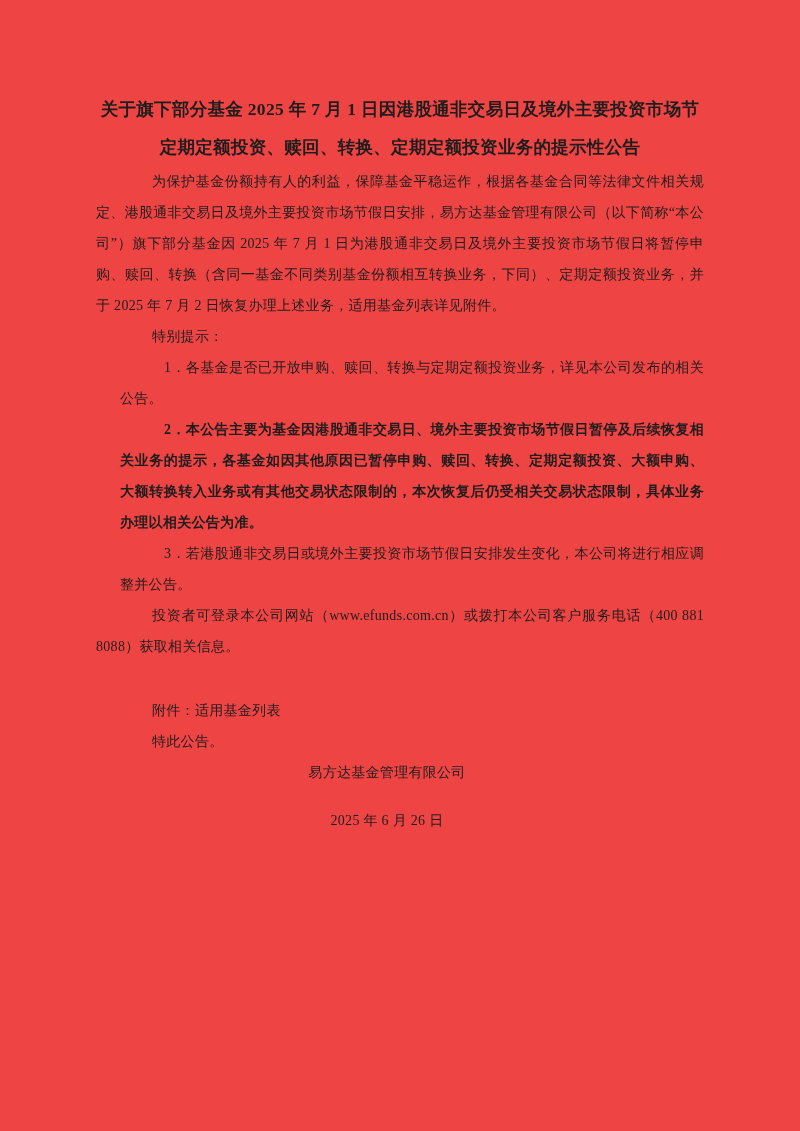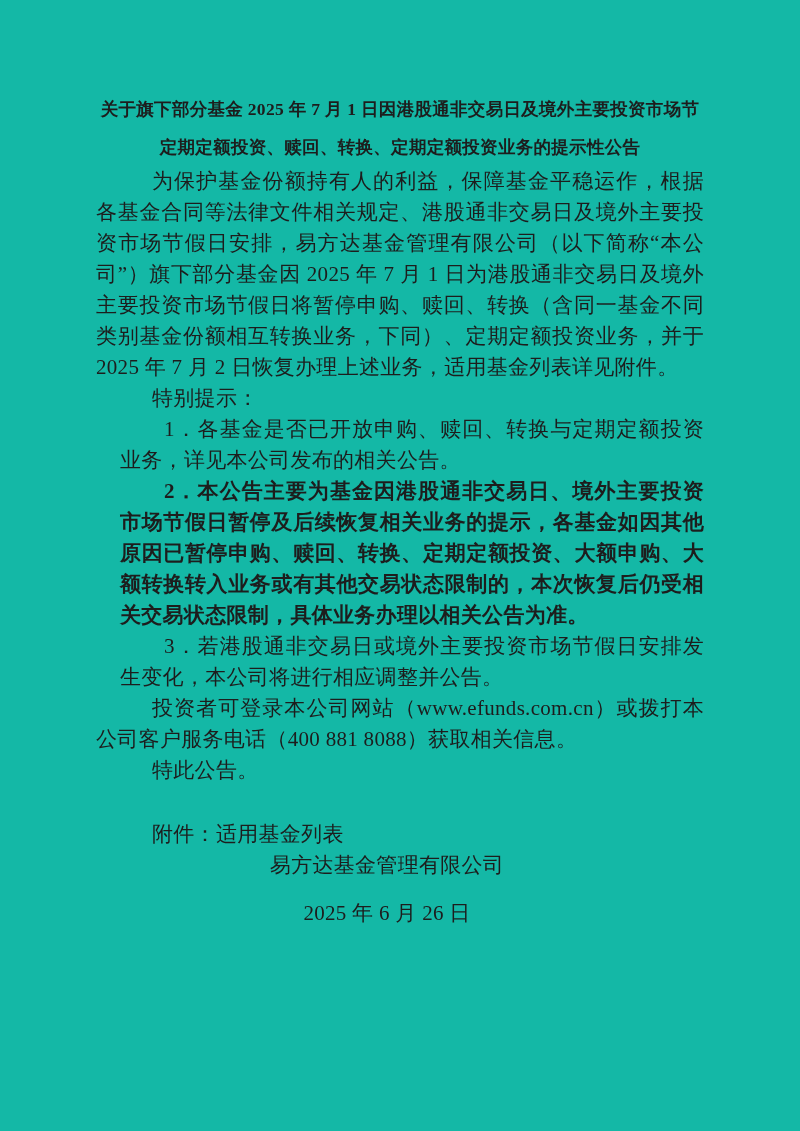--- a/index.html
+++ b/index.html
@@ -13,34 +13,34 @@
     font-family: "Liberation Serif", "DejaVu Serif", serif;
     color: #1d1d1d;
     -webkit-font-smoothing: antialiased;
   }
   .page {
     box-sizing: border-box;
     width: 800px;
     height: 1131px;
     padding: 90px 96px 0 96px;
     overflow: hidden;
-    background: #14b8a6;
+    background: #ef4444;
   }
   .title {
     margin: 0;
     font-size: 17.5px;
     font-weight: bold;
     line-height: 38px;
     text-align: center;
     letter-spacing: 0.3px;
   }
   .tline { display: block; }
   .para {
     margin: 0;
-    font-size: 21px;
+    font-size: 14px;
     line-height: 31px;
     text-align: justify;
     letter-spacing: 0.3px;
   }
   .indent { text-indent: 56px; }
   .num { text-indent: 44px; margin-left: 24px; }
   .bold { font-weight: bold; }
   .attachment {
     margin-top: 33px;
     text-align: left;
@@ -66,21 +66,21 @@
   <p class="para indent">特别提示：</p>
 
   <p class="para num">1．各基金是否已开放申购、赎回、转换与定期定额投资业务，详见本公司发布的相关公告。</p>
 
   <p class="para num bold">2．本公告主要为基金因港股通非交易日、境外主要投资市场节假日暂停及后续恢复相关业务的提示，各基金如因其他原因已暂停申购、赎回、转换、定期定额投资、大额申购、大额转换转入业务或有其他交易状态限制的，本次恢复后仍受相关交易状态限制，具体业务办理以相关公告为准。</p>
 
   <p class="para num">3．若港股通非交易日或境外主要投资市场节假日安排发生变化，本公司将进行相应调整并公告。</p>
 
   <p class="para indent">投资者可登录本公司网站（www.efunds.com.cn）或拨打本公司客户服务电话（400 881 8088）获取相关信息。</p>
 
+  <p class="para indent attachment">附件：适用基金列表</p>
+
   <p class="para indent">特此公告。</p>
-
-  <p class="para indent attachment">附件：适用基金列表</p>
 
   <p class="para sign">易方达基金管理有限公司</p>
 
   <p class="para sign date">2025 年 6 月 26 日</p>
 
 </div>
 
 </body></html>

